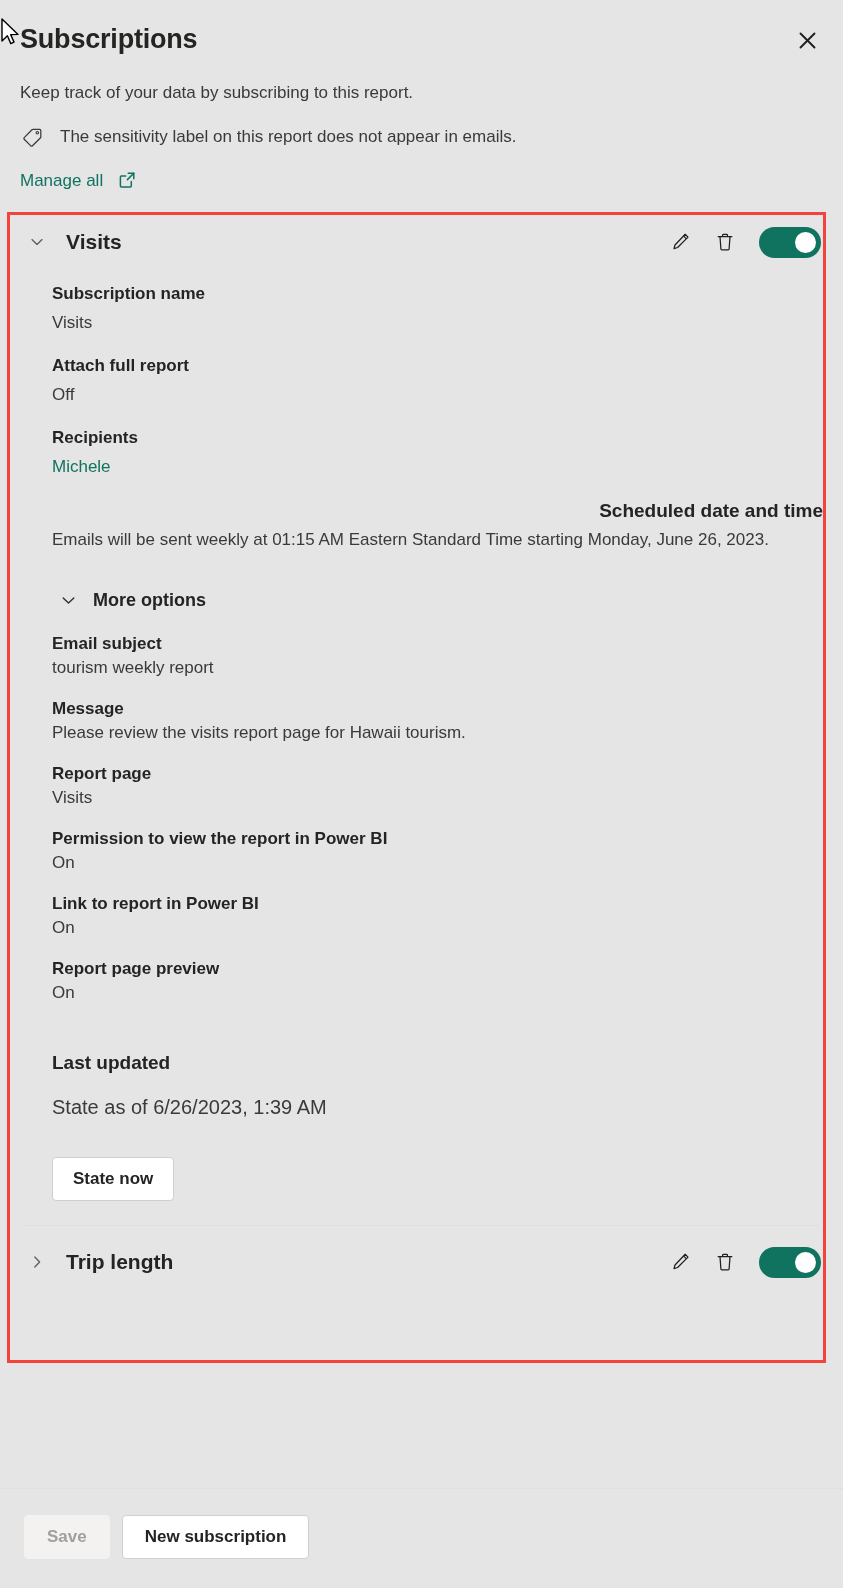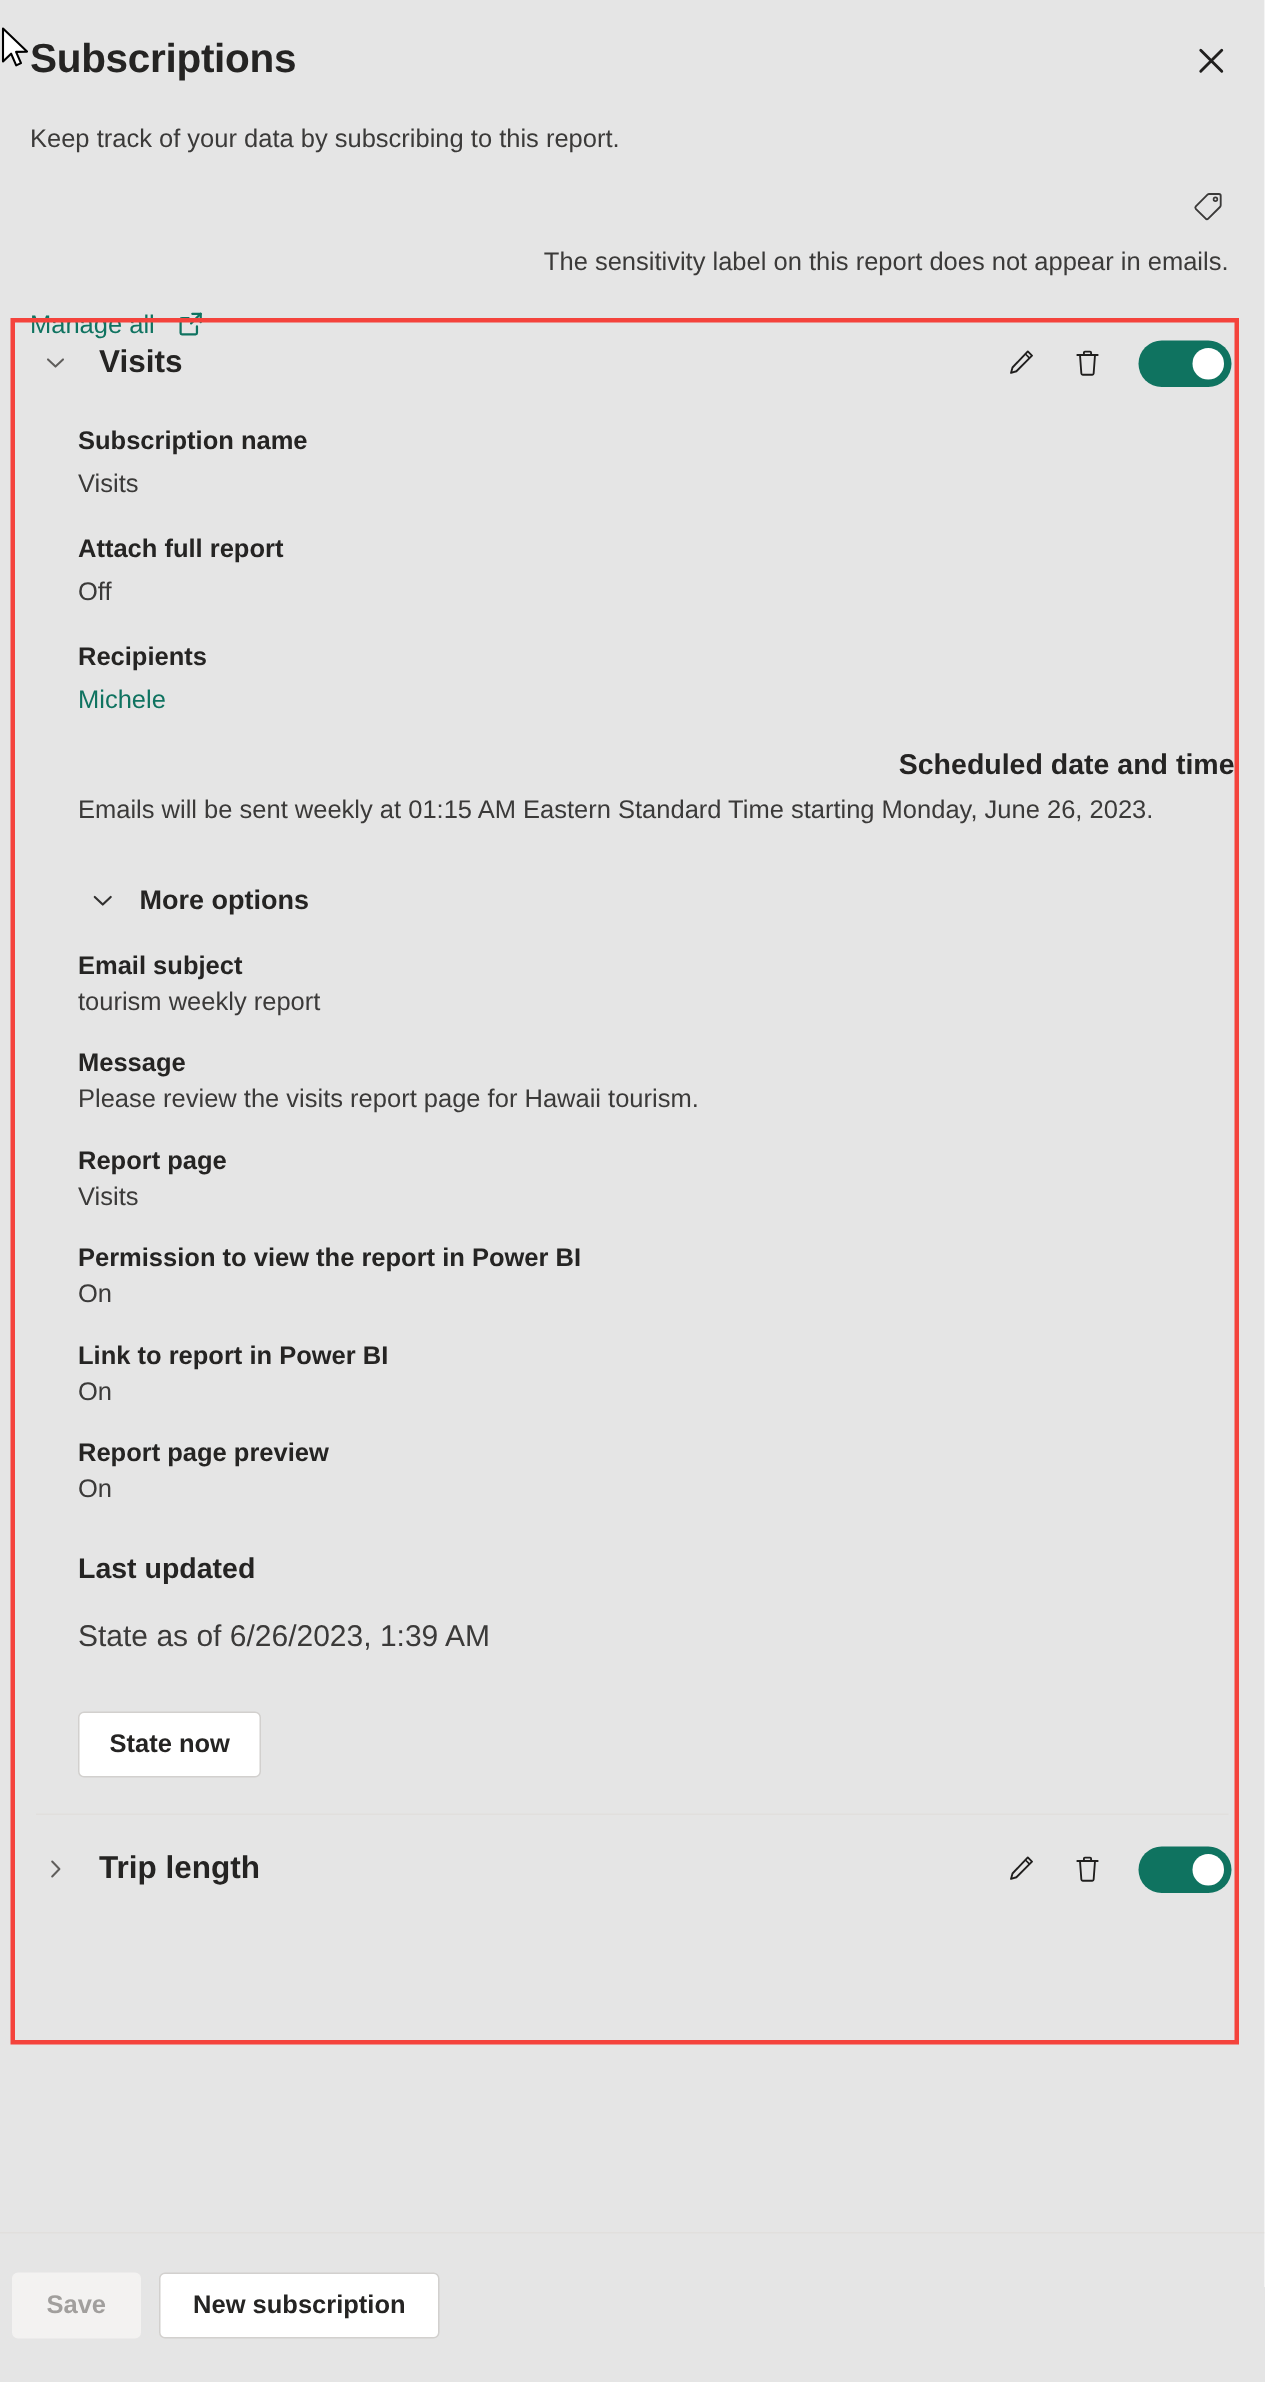--- a/index.html
+++ b/index.html
@@ -54,23 +54,22 @@
   .subtitle {
     margin-top: 26px;
     font-size: 17px;
     line-height: 22px;
     color: #3b3a39;
   }
 
   .sensitivity-row {
     margin-top: 20px;
     display: flex;
-    align-items: flex-end;
+    align-items: center;
     gap: 14px;
-    flex-direction: column;
   }
   .sensitivity-icon {
     width: 26px;
     height: 26px;
     flex: 0 0 26px;
     display: flex;
     align-items: center;
     justify-content: center;
   }
   .sensitivity-text {
@@ -213,21 +212,21 @@
     margin: 14px 0 20px 8px;
     cursor: pointer;
   }
   .more-options-label {
     font-size: 18px;
     font-weight: 700;
     line-height: 24px;
     color: #252423;
   }
 
-  .field.lastupd { margin-top: 30px; margin-bottom: 14px; }
+  .field.lastupd { margin-top: 46px; margin-bottom: 14px; }
   .field.lastupd .field-label {
     font-size: 19px;
     line-height: 26px;
     margin-bottom: 20px;
   }
   .field.lastupd .field-value { font-size: 20px; }
 
   .send-now {
     margin-top: 24px;
     margin-bottom: 24px;
@@ -258,21 +257,21 @@
     top: 1488px;
     width: 843px;
     height: 1px;
     background: #e1dfdd;
   }
   .footer {
     position: absolute;
     left: 0;
     top: 1489px;
     width: 843px;
-    padding: 26px 8px;
+    padding: 26px 24px;
     display: flex;
     align-items: center;
     gap: 12px;
   }
   .btn {
     height: 44px;
     padding: 0 22px;
     border-radius: 4px;
     font-family: "Liberation Sans", sans-serif;
     font-size: 17px;

